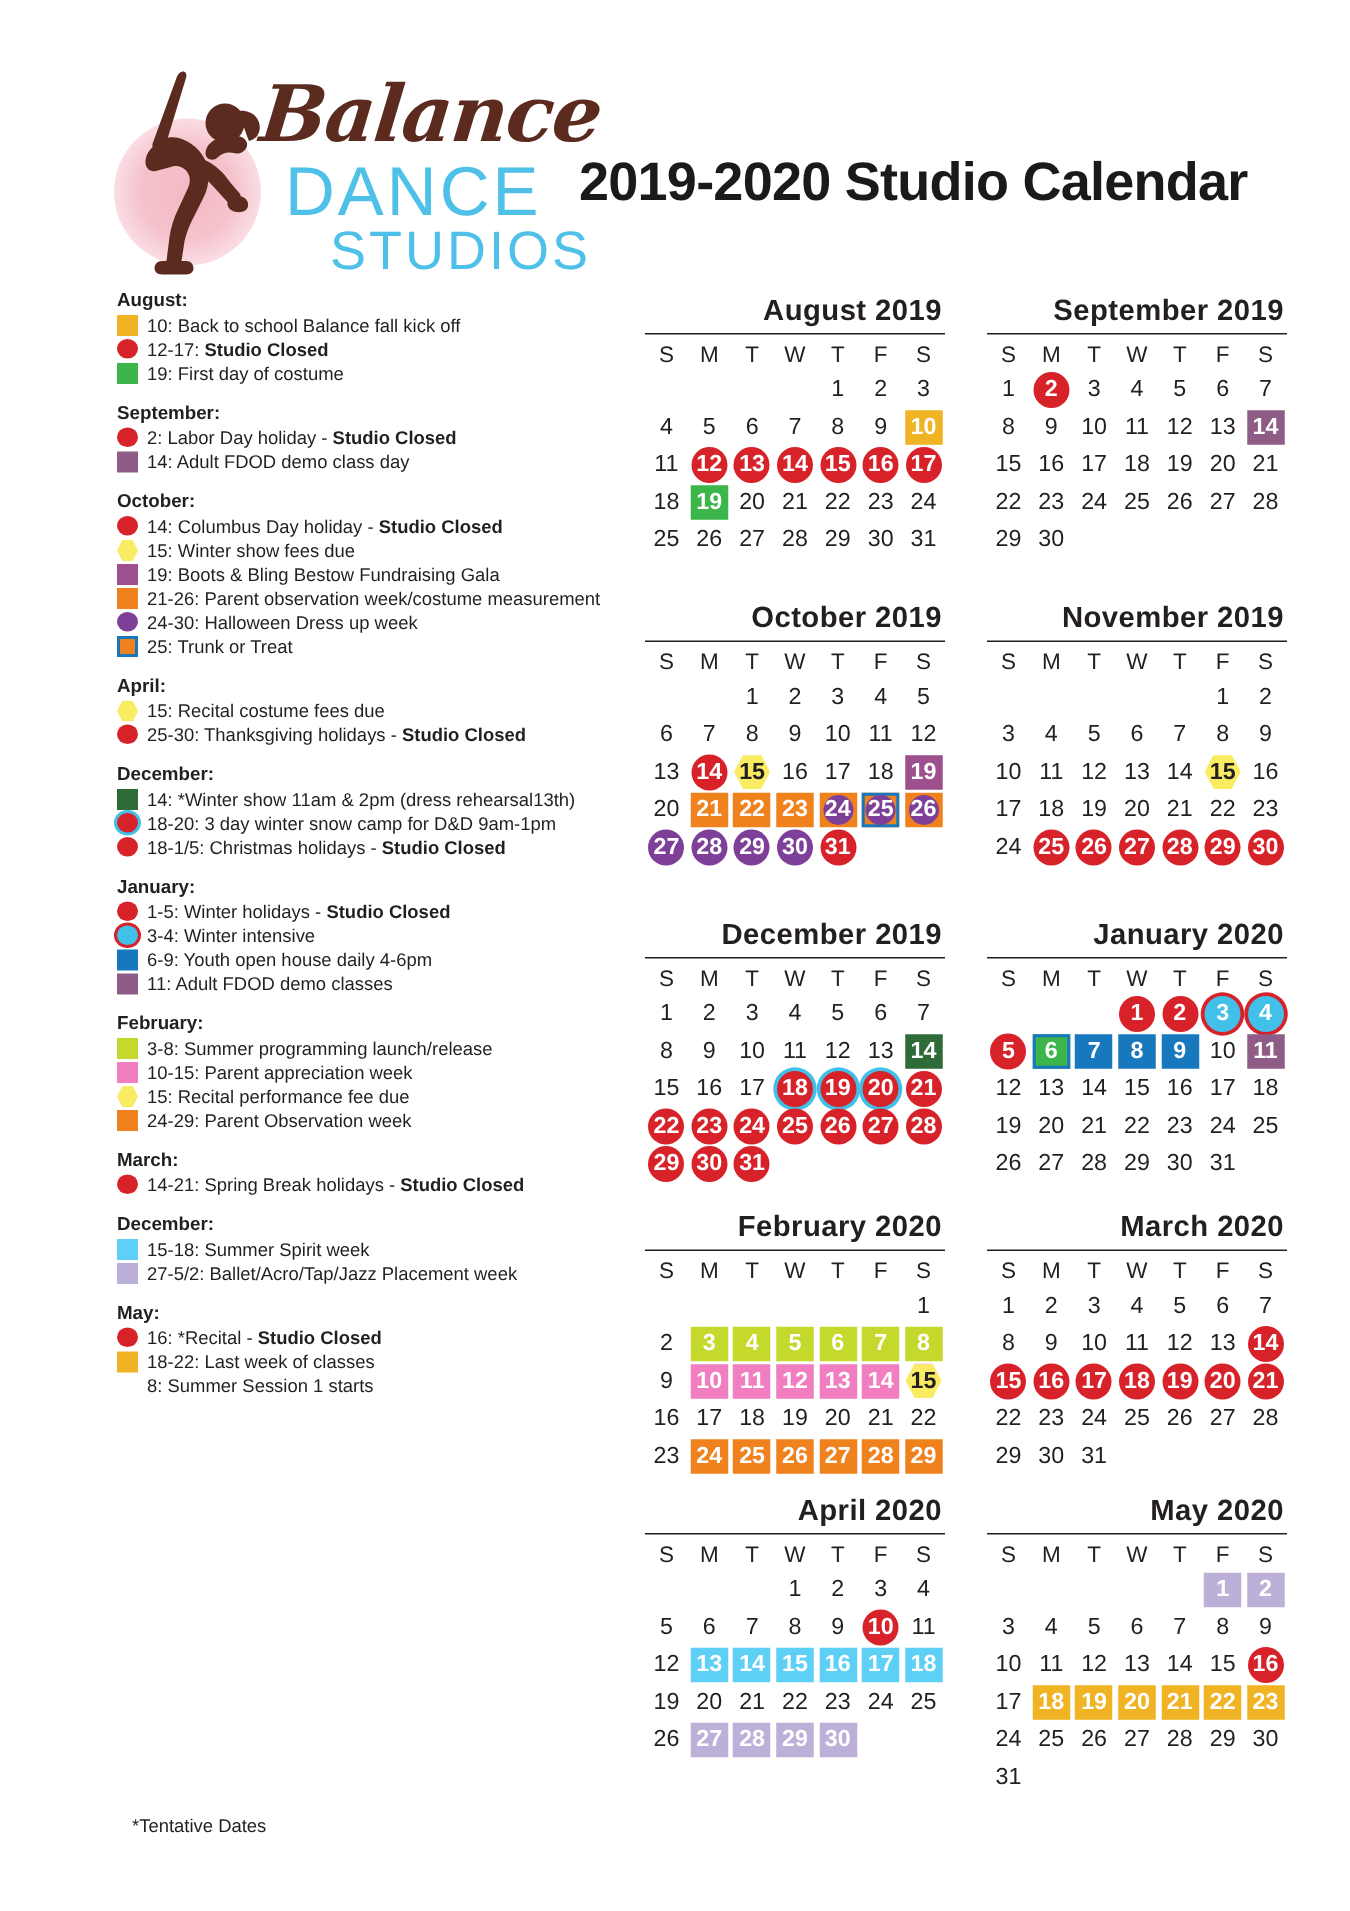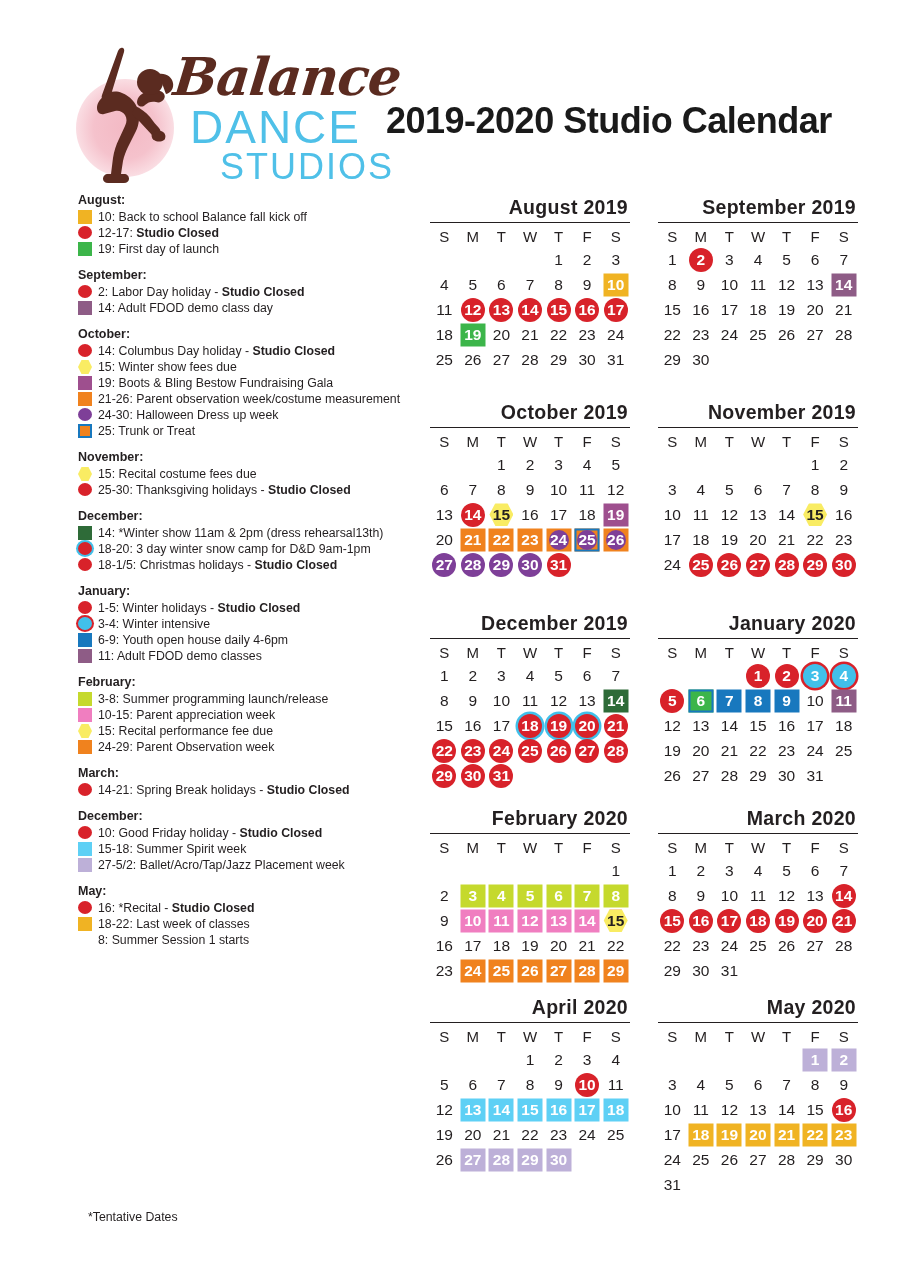--- a/index.html
+++ b/index.html
@@ -115,21 +115,21 @@
     <div class="leg-row">
       <span class="leg-sw" style="background: rgb(240, 179, 35);"></span>
       <span class="leg-txt">10: Back to school Balance fall kick off</span>
     </div>
     <div class="leg-row">
       <span class="leg-sw sw-circle" style="background: rgb(216, 34, 42); width: 13px; height: 13px;"></span>
       <span class="leg-txt">12-17: <b>Studio Closed</b></span>
     </div>
     <div class="leg-row">
       <span class="leg-sw" style="background: rgb(60, 181, 74);"></span>
-      <span class="leg-txt">19: First day of launch</span>
+      <span class="leg-txt">19: First day of costume</span>
     </div>
     <div class="leg-month">September:</div>
     <div class="leg-row">
       <span class="leg-sw sw-circle" style="background: rgb(216, 34, 42); width: 13px; height: 13px;"></span>
       <span class="leg-txt">2: Labor Day holiday - <b>Studio Closed</b></span>
     </div>
     <div class="leg-row">
       <span class="leg-sw" style="background: rgb(142, 92, 134);"></span>
       <span class="leg-txt">14: Adult FDOD demo class day</span>
     </div>
@@ -151,21 +151,21 @@
       <span class="leg-txt">21-26: Parent observation week/costume measurement</span>
     </div>
     <div class="leg-row">
       <span class="leg-sw sw-circle" style="background: rgb(126, 63, 152); width: 13px; height: 13px;"></span>
       <span class="leg-txt">24-30: Halloween Dress up week</span>
     </div>
     <div class="leg-row">
       <span class="leg-sw sw-bordered" style="background: rgb(240, 130, 30);"></span>
       <span class="leg-txt">25: Trunk or Treat</span>
     </div>
-    <div class="leg-month">November:</div>
+    <div class="leg-month">April:</div>
     <div class="leg-row">
       <span class="leg-sw sw-hex" style="background: rgb(249, 236, 99);"></span>
       <span class="leg-txt">15: Recital costume fees due</span>
     </div>
     <div class="leg-row">
       <span class="leg-sw sw-circle" style="background: rgb(216, 34, 42); width: 13px; height: 13px;"></span>
       <span class="leg-txt">25-30: Thanksgiving holidays - <b>Studio Closed</b></span>
     </div>
     <div class="leg-month">December:</div>
     <div class="leg-row">
@@ -213,24 +213,20 @@
     <div class="leg-row">
       <span class="leg-sw" style="background: rgb(240, 130, 30);"></span>
       <span class="leg-txt">24-29: Parent Observation week</span>
     </div>
     <div class="leg-month">March:</div>
     <div class="leg-row">
       <span class="leg-sw sw-circle" style="background: rgb(216, 34, 42); width: 13px; height: 13px;"></span>
       <span class="leg-txt">14-21: Spring Break holidays - <b>Studio Closed</b></span>
     </div>
     <div class="leg-month">December:</div>
-    <div class="leg-row">
-      <span class="leg-sw sw-circle" style="background: rgb(216, 34, 42); width: 13px; height: 13px;"></span>
-      <span class="leg-txt">10: Good Friday holiday - <b>Studio Closed</b></span>
-    </div>
     <div class="leg-row">
       <span class="leg-sw" style="background: rgb(94, 208, 245);"></span>
       <span class="leg-txt">15-18: Summer Spirit week</span>
     </div>
     <div class="leg-row">
       <span class="leg-sw" style="background: rgb(189, 176, 216);"></span>
       <span class="leg-txt">27-5/2: Ballet/Acro/Tap/Jazz Placement week</span>
     </div>
     <div class="leg-month">May:</div>
     <div class="leg-row">

